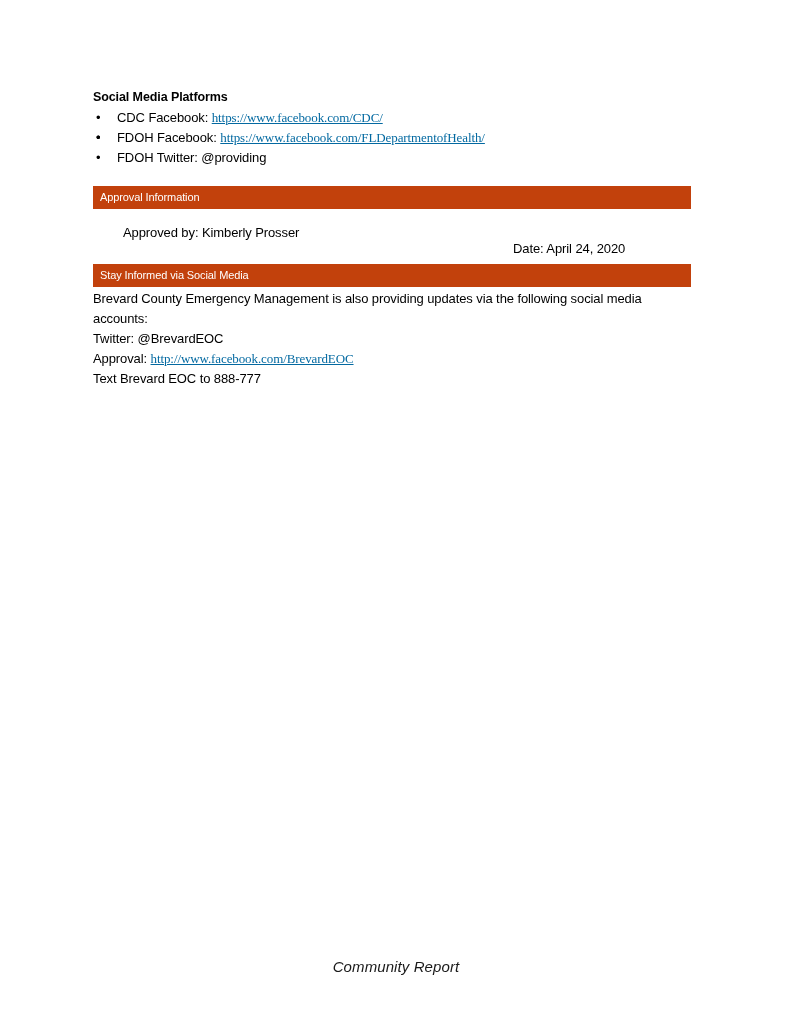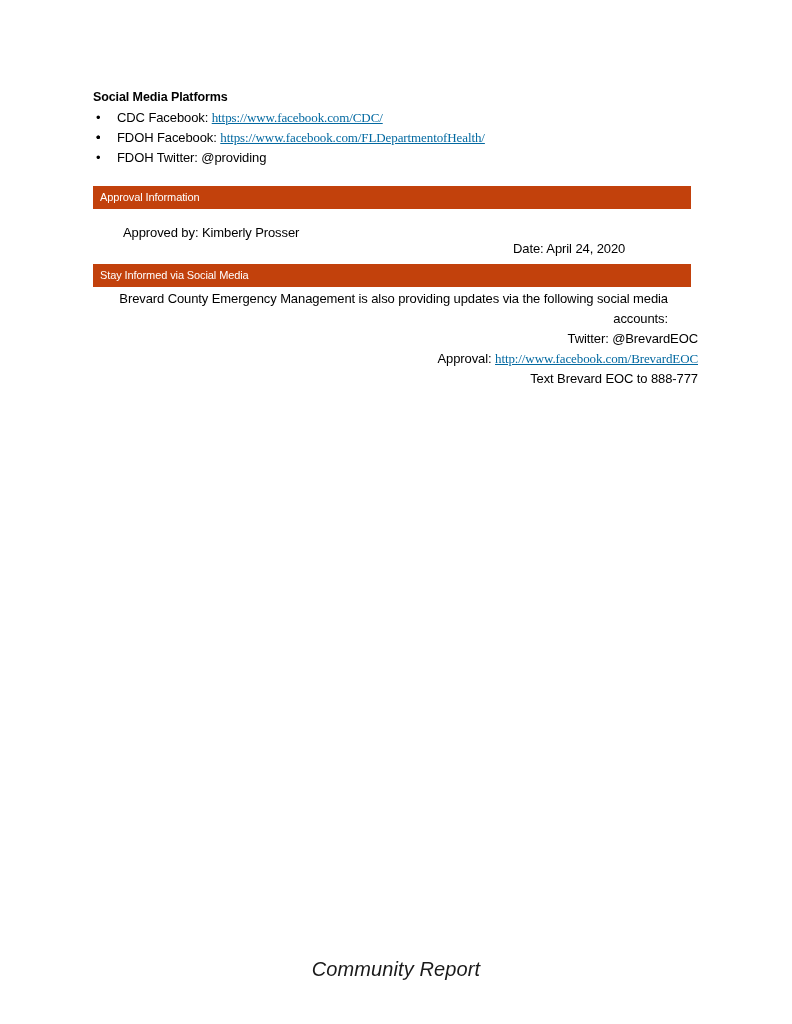--- a/index.html
+++ b/index.html
@@ -108,40 +108,39 @@
     top: 16px;
     white-space: nowrap;
   }
 
   
   .social-body {
     margin-top: 2px;
     font-size: 13px;
     line-height: 19.8px;
     letter-spacing: -0.1px;
-    text-align: right;
   }
   .social-body p {
     margin: 0;
   }
   .social-para {
     width: 575px;
   }
   .social-line {
     white-space: nowrap;
   }
 
   
   .footer {
     position: absolute;
     left: 0;
     top: 958px;
     width: 792px;
     text-align: center;
-    font-size: 20px;
+    font-size: 15px;
     font-style: italic;
     letter-spacing: 0.1px;
     color: #1a1a1a;
   }
 </style>
 </head>
 <body>
 
 <div class="page">
 

